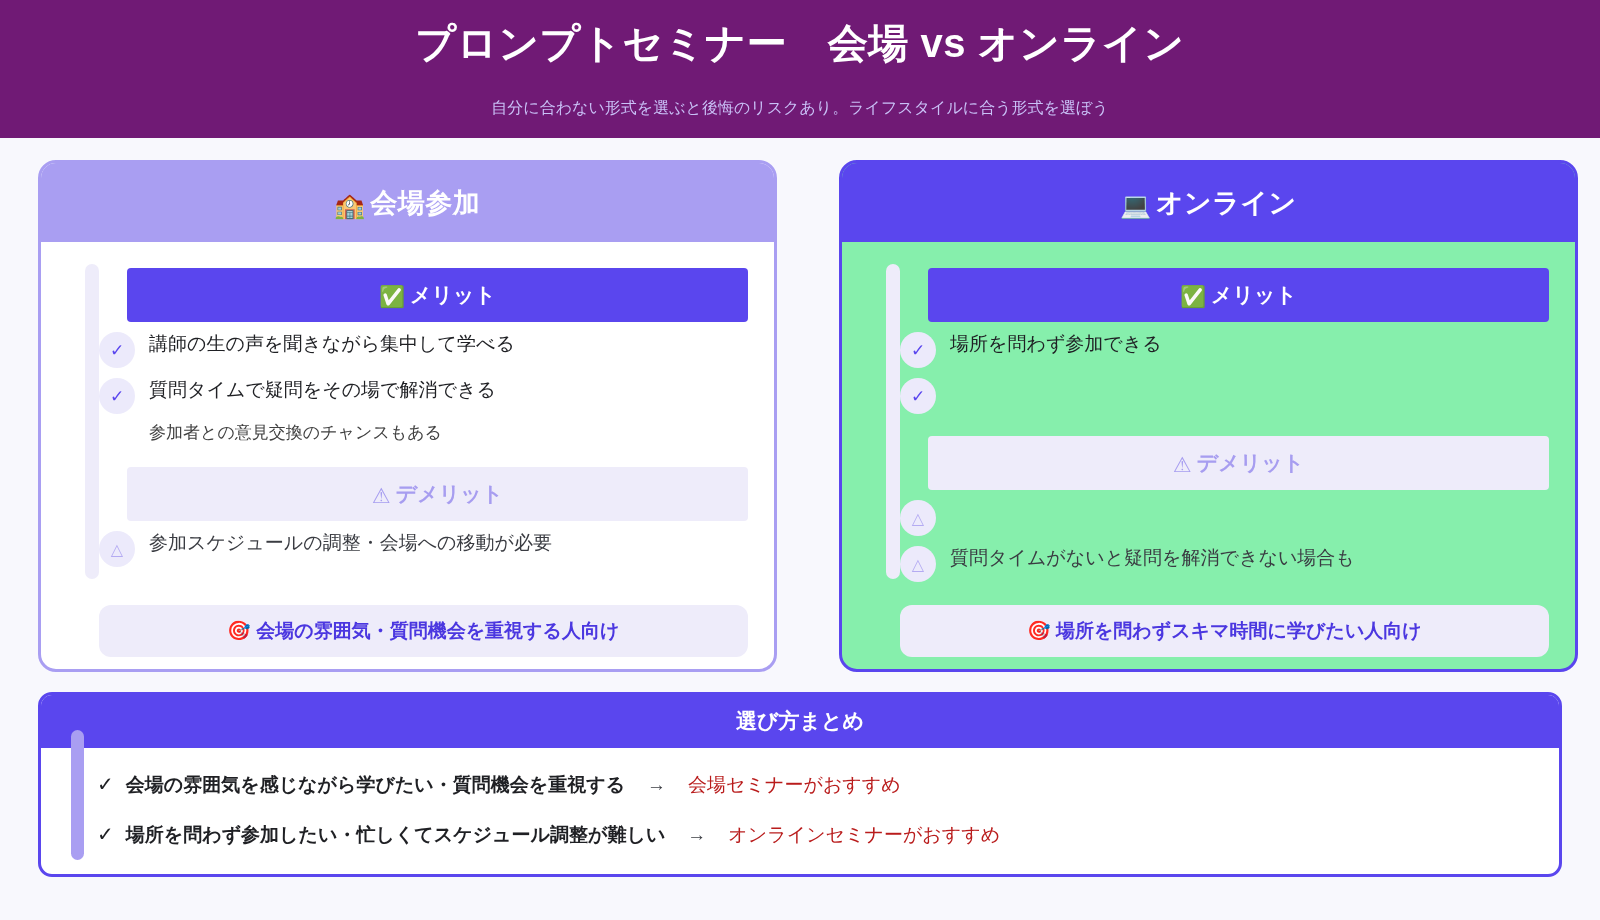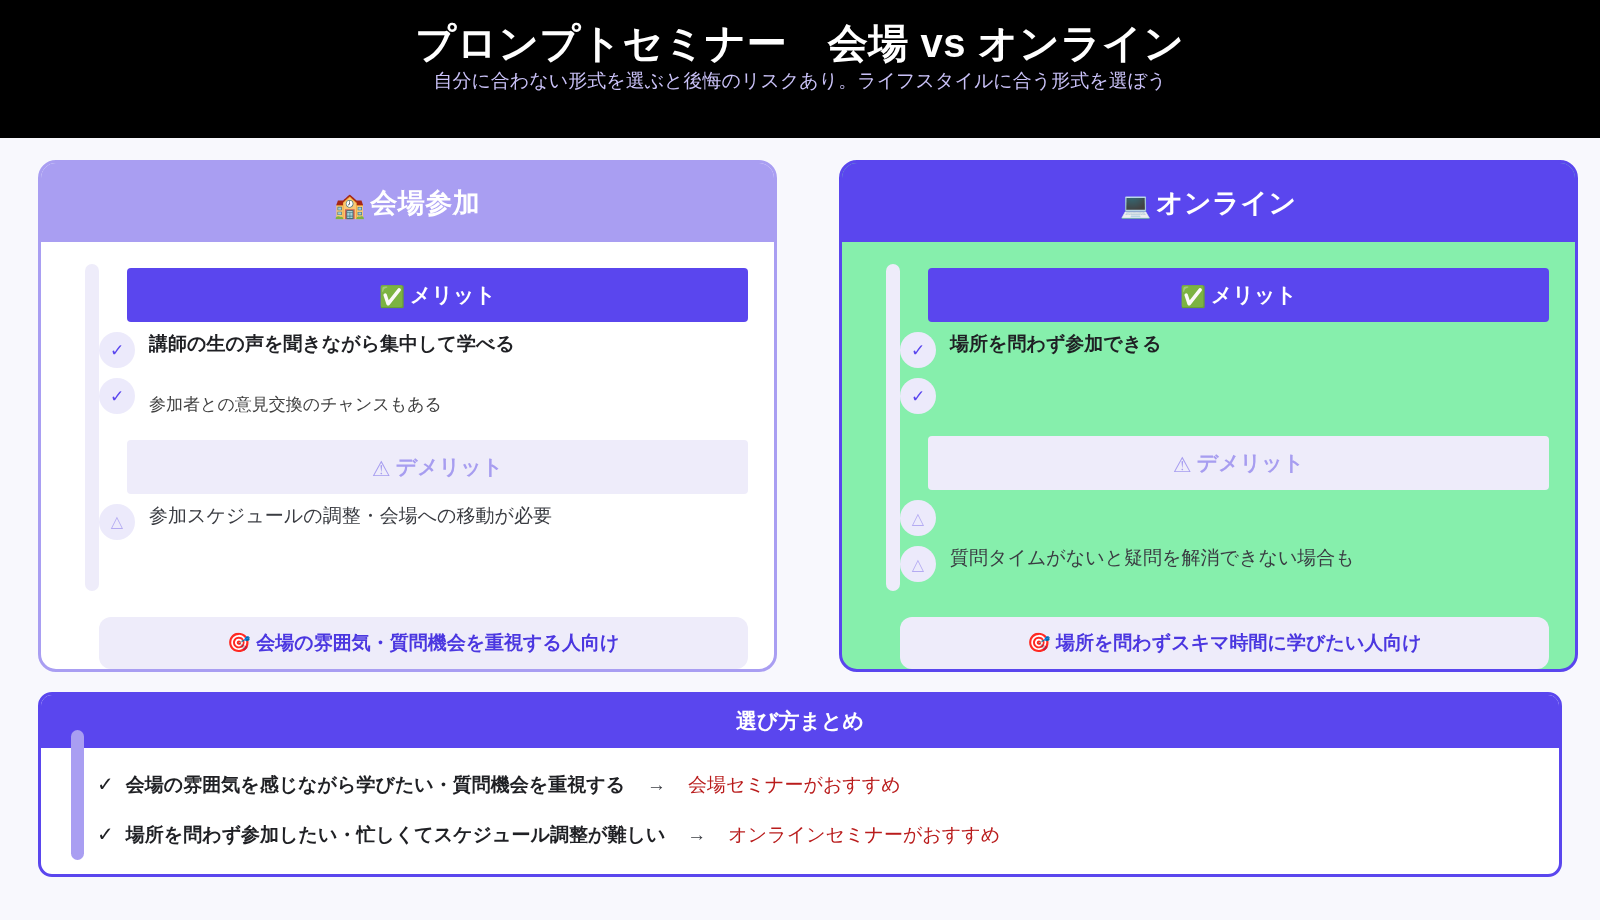--- a/index.html
+++ b/index.html
@@ -9,38 +9,38 @@
   body {
     width: 1600px;
     height: 920px;
     background: #f8f8fd;
     font-family: "Liberation Sans", "DejaVu Sans", sans-serif;
     overflow: hidden;
   }
 
   
   .banner {
-    background: #000000;
+    background: #701a75;
     height: 138px;
     box-sizing: border-box;
     padding-top: 18px;
     text-align: center;
   }
   .banner-title {
     color: #ffffff;
     font-size: 40px;
     font-weight: bold;
     letter-spacing: 0.5px;
     line-height: 1.25;
     margin: 0;
   }
   .banner-sub {
     color: #c9c1f7;
-    font-size: 19px;
-    margin-top: 1px;
+    font-size: 16px;
+    margin-top: 30px;
     line-height: 1.3;
   }
 
   
   .columns {
     display: flex;
     gap: 62px;
     padding: 22px 22px 0 38px;
     box-sizing: border-box;
   }
@@ -129,39 +129,39 @@
     justify-content: center;
     font-size: 17px;
     margin-top: 4px;
   }
   .bullet.check { color: #5a46ee; }
   .bullet.warn  { color: #b4abf2; font-size: 16px; }
 
   .item-texts { padding-top: 2px; }
   .item-main {
     font-size: 19px;
-    font-weight: bold;
+    font-weight: normal;
     color: #1f2024;
     line-height: 1.45;
   }
   .item-main.plain {
     font-weight: normal;
     color: #3a3c42;
   }
   .item-note {
     font-size: 17px;
     color: #404040;
     line-height: 1.5;
     margin-top: 16px;
   }
 
   .card-foot {
     background: #eeecfa;
     border-radius: 12px;
-    margin: 0 26px 0 58px;
+    margin: 0 26px 12px 58px;
     text-align: center;
     color: #4b37e0;
     font-size: 19px;
     font-weight: bold;
     padding: 13px 10px;
     box-sizing: border-box;
   }
   .foot-emoji { margin-right: 5px; }
 
   
@@ -234,20 +234,21 @@
       <div class="items">
         <div class="item">
           <div class="bullet check">✓</div>
           <div class="item-texts">
             <div class="item-main">講師の生の声を聞きながら集中して学べる</div>
           </div>
         </div>
         <div class="item">
           <div class="bullet check">✓</div>
           <div class="item-texts">
+            <div class="item-main">質問タイムで疑問をその場で解消できる</div>
             <div class="item-note">参加者との意見交換のチャンスもある</div>
           </div>
         </div>
       </div>
 
       <div class="sec-bar demerit">
         <span class="sec-emoji">⚠</span><span>デメリット</span>
       </div>
 
       <div class="items">

